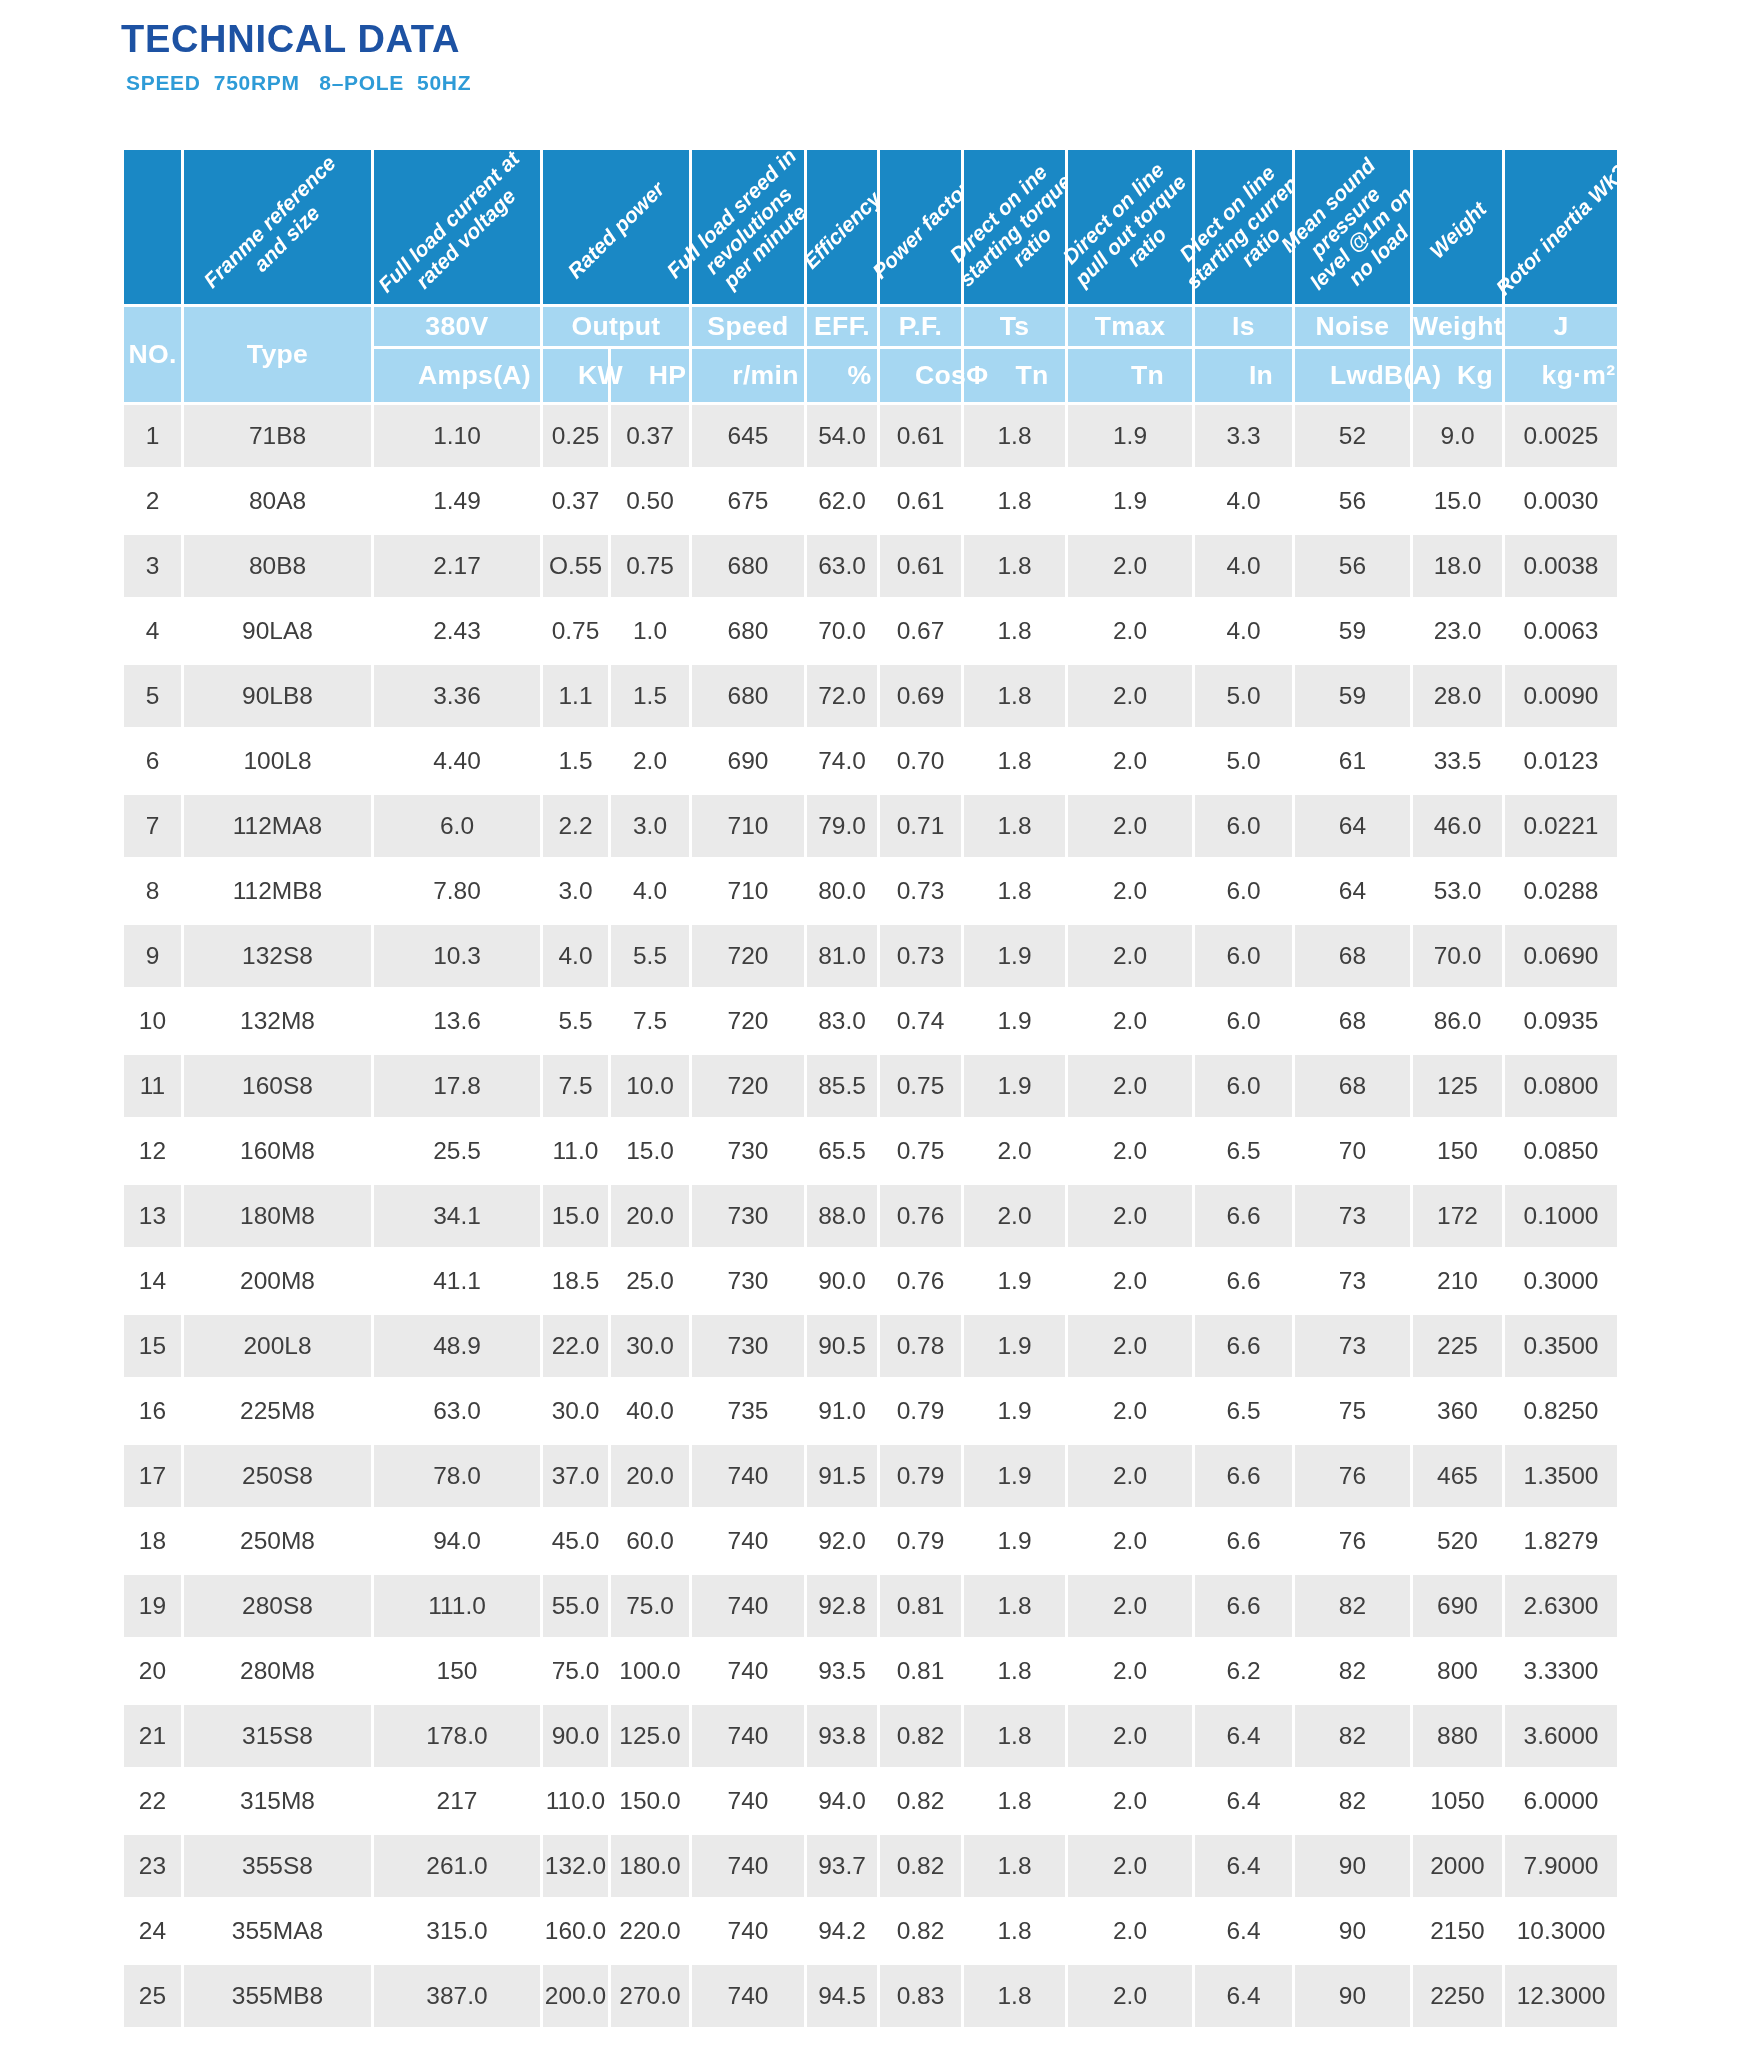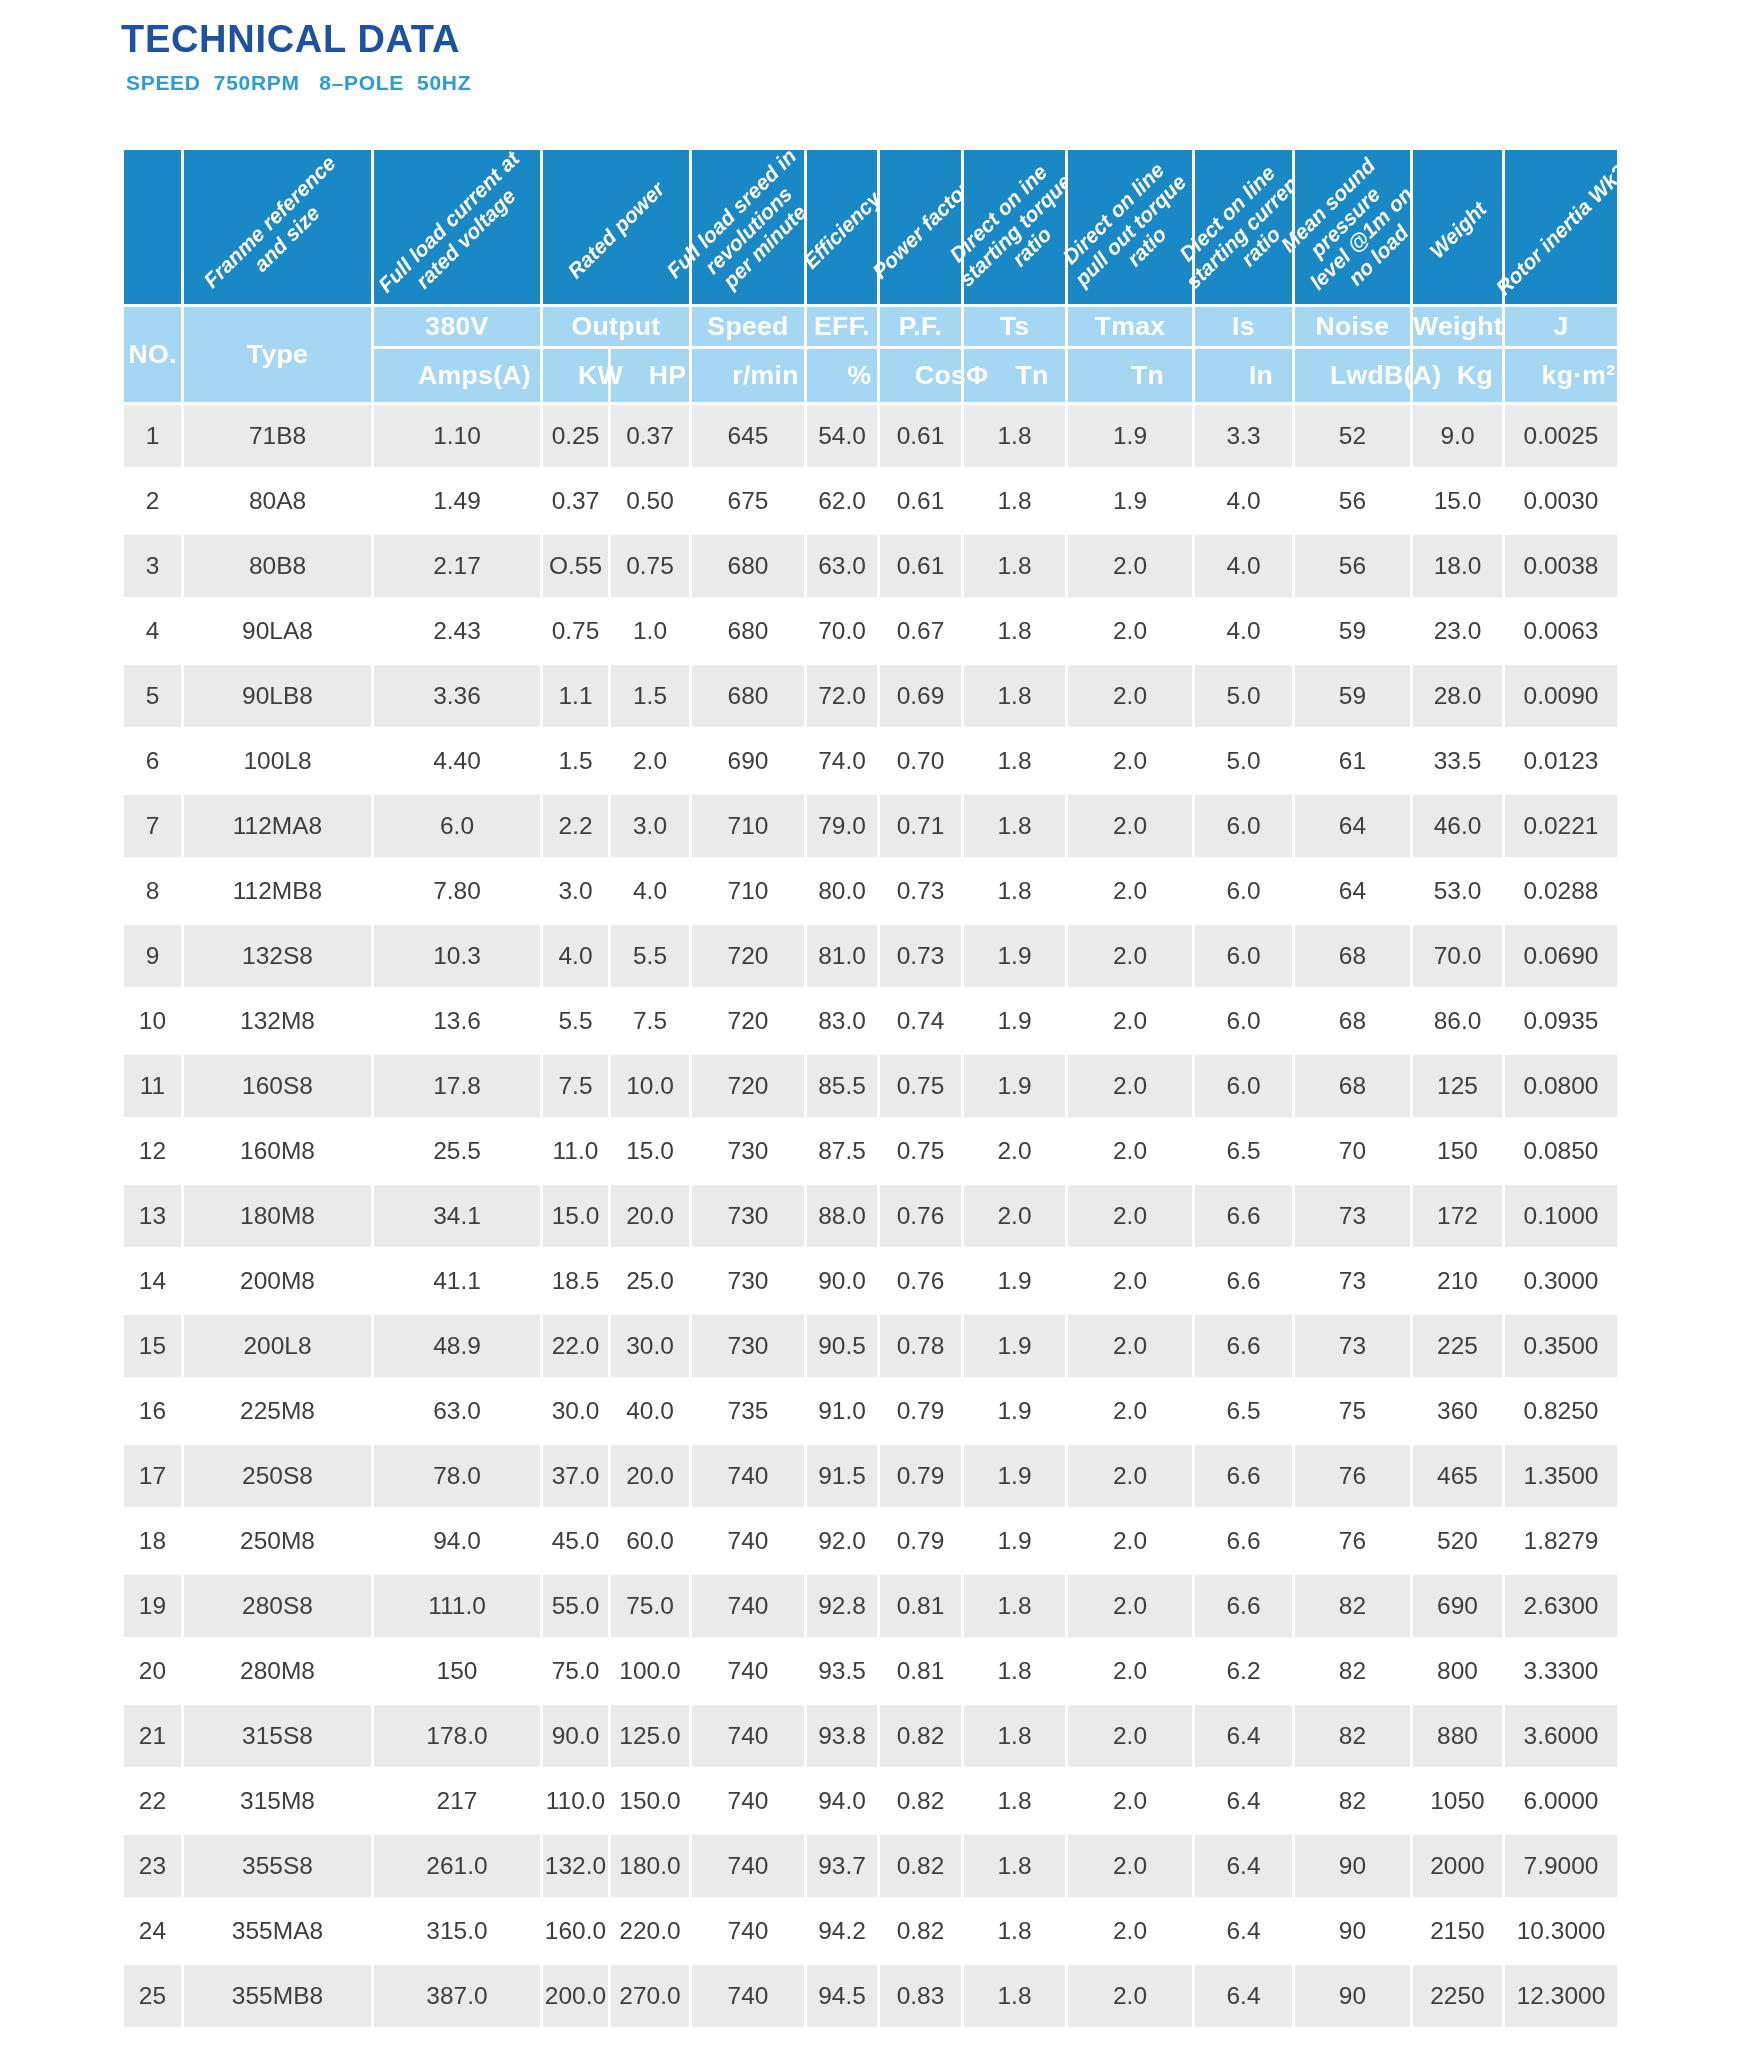--- a/index.html
+++ b/index.html
@@ -359,21 +359,21 @@
           <td>125</td>
           <td>0.0800</td>
         </tr>
         <tr>
           <td>12</td>
           <td>160M8</td>
           <td>25.5</td>
           <td>11.0</td>
           <td>15.0</td>
           <td>730</td>
-          <td>87.5</td>
+          <td>65.5</td>
           <td>0.75</td>
           <td>2.0</td>
           <td>2.0</td>
           <td>6.5</td>
           <td>70</td>
           <td>150</td>
           <td>0.0850</td>
         </tr>
         <tr>
           <td>13</td>

